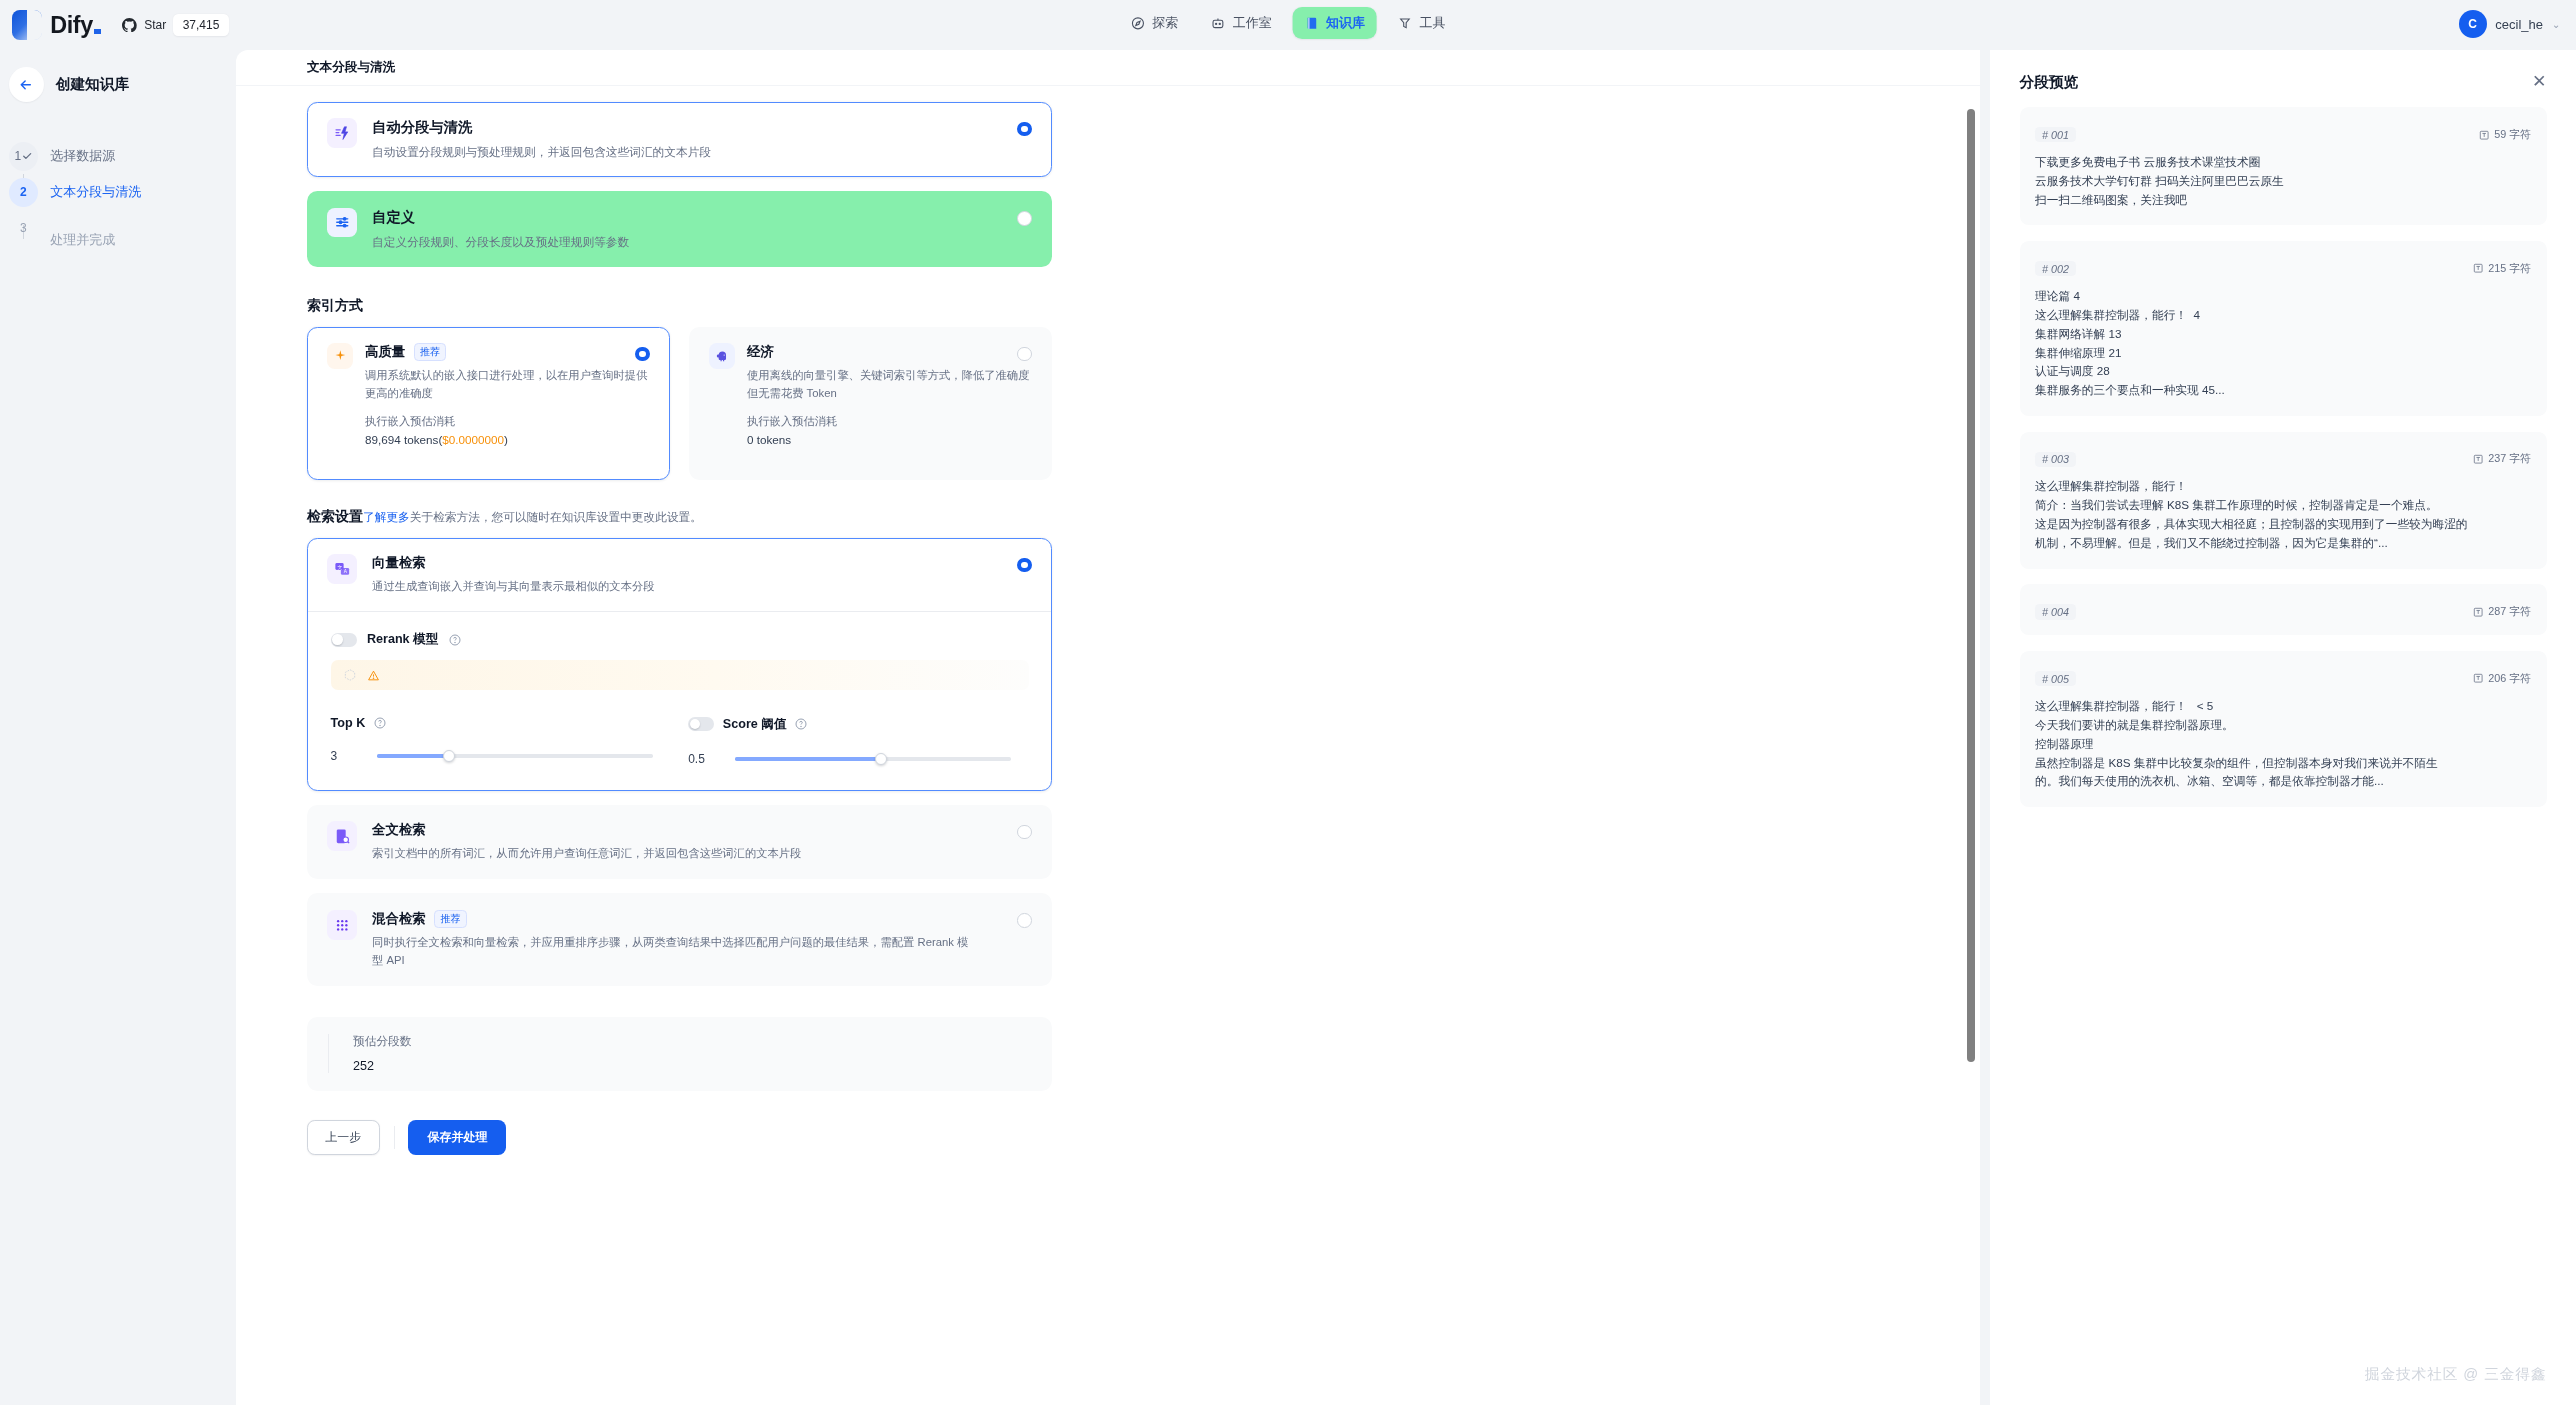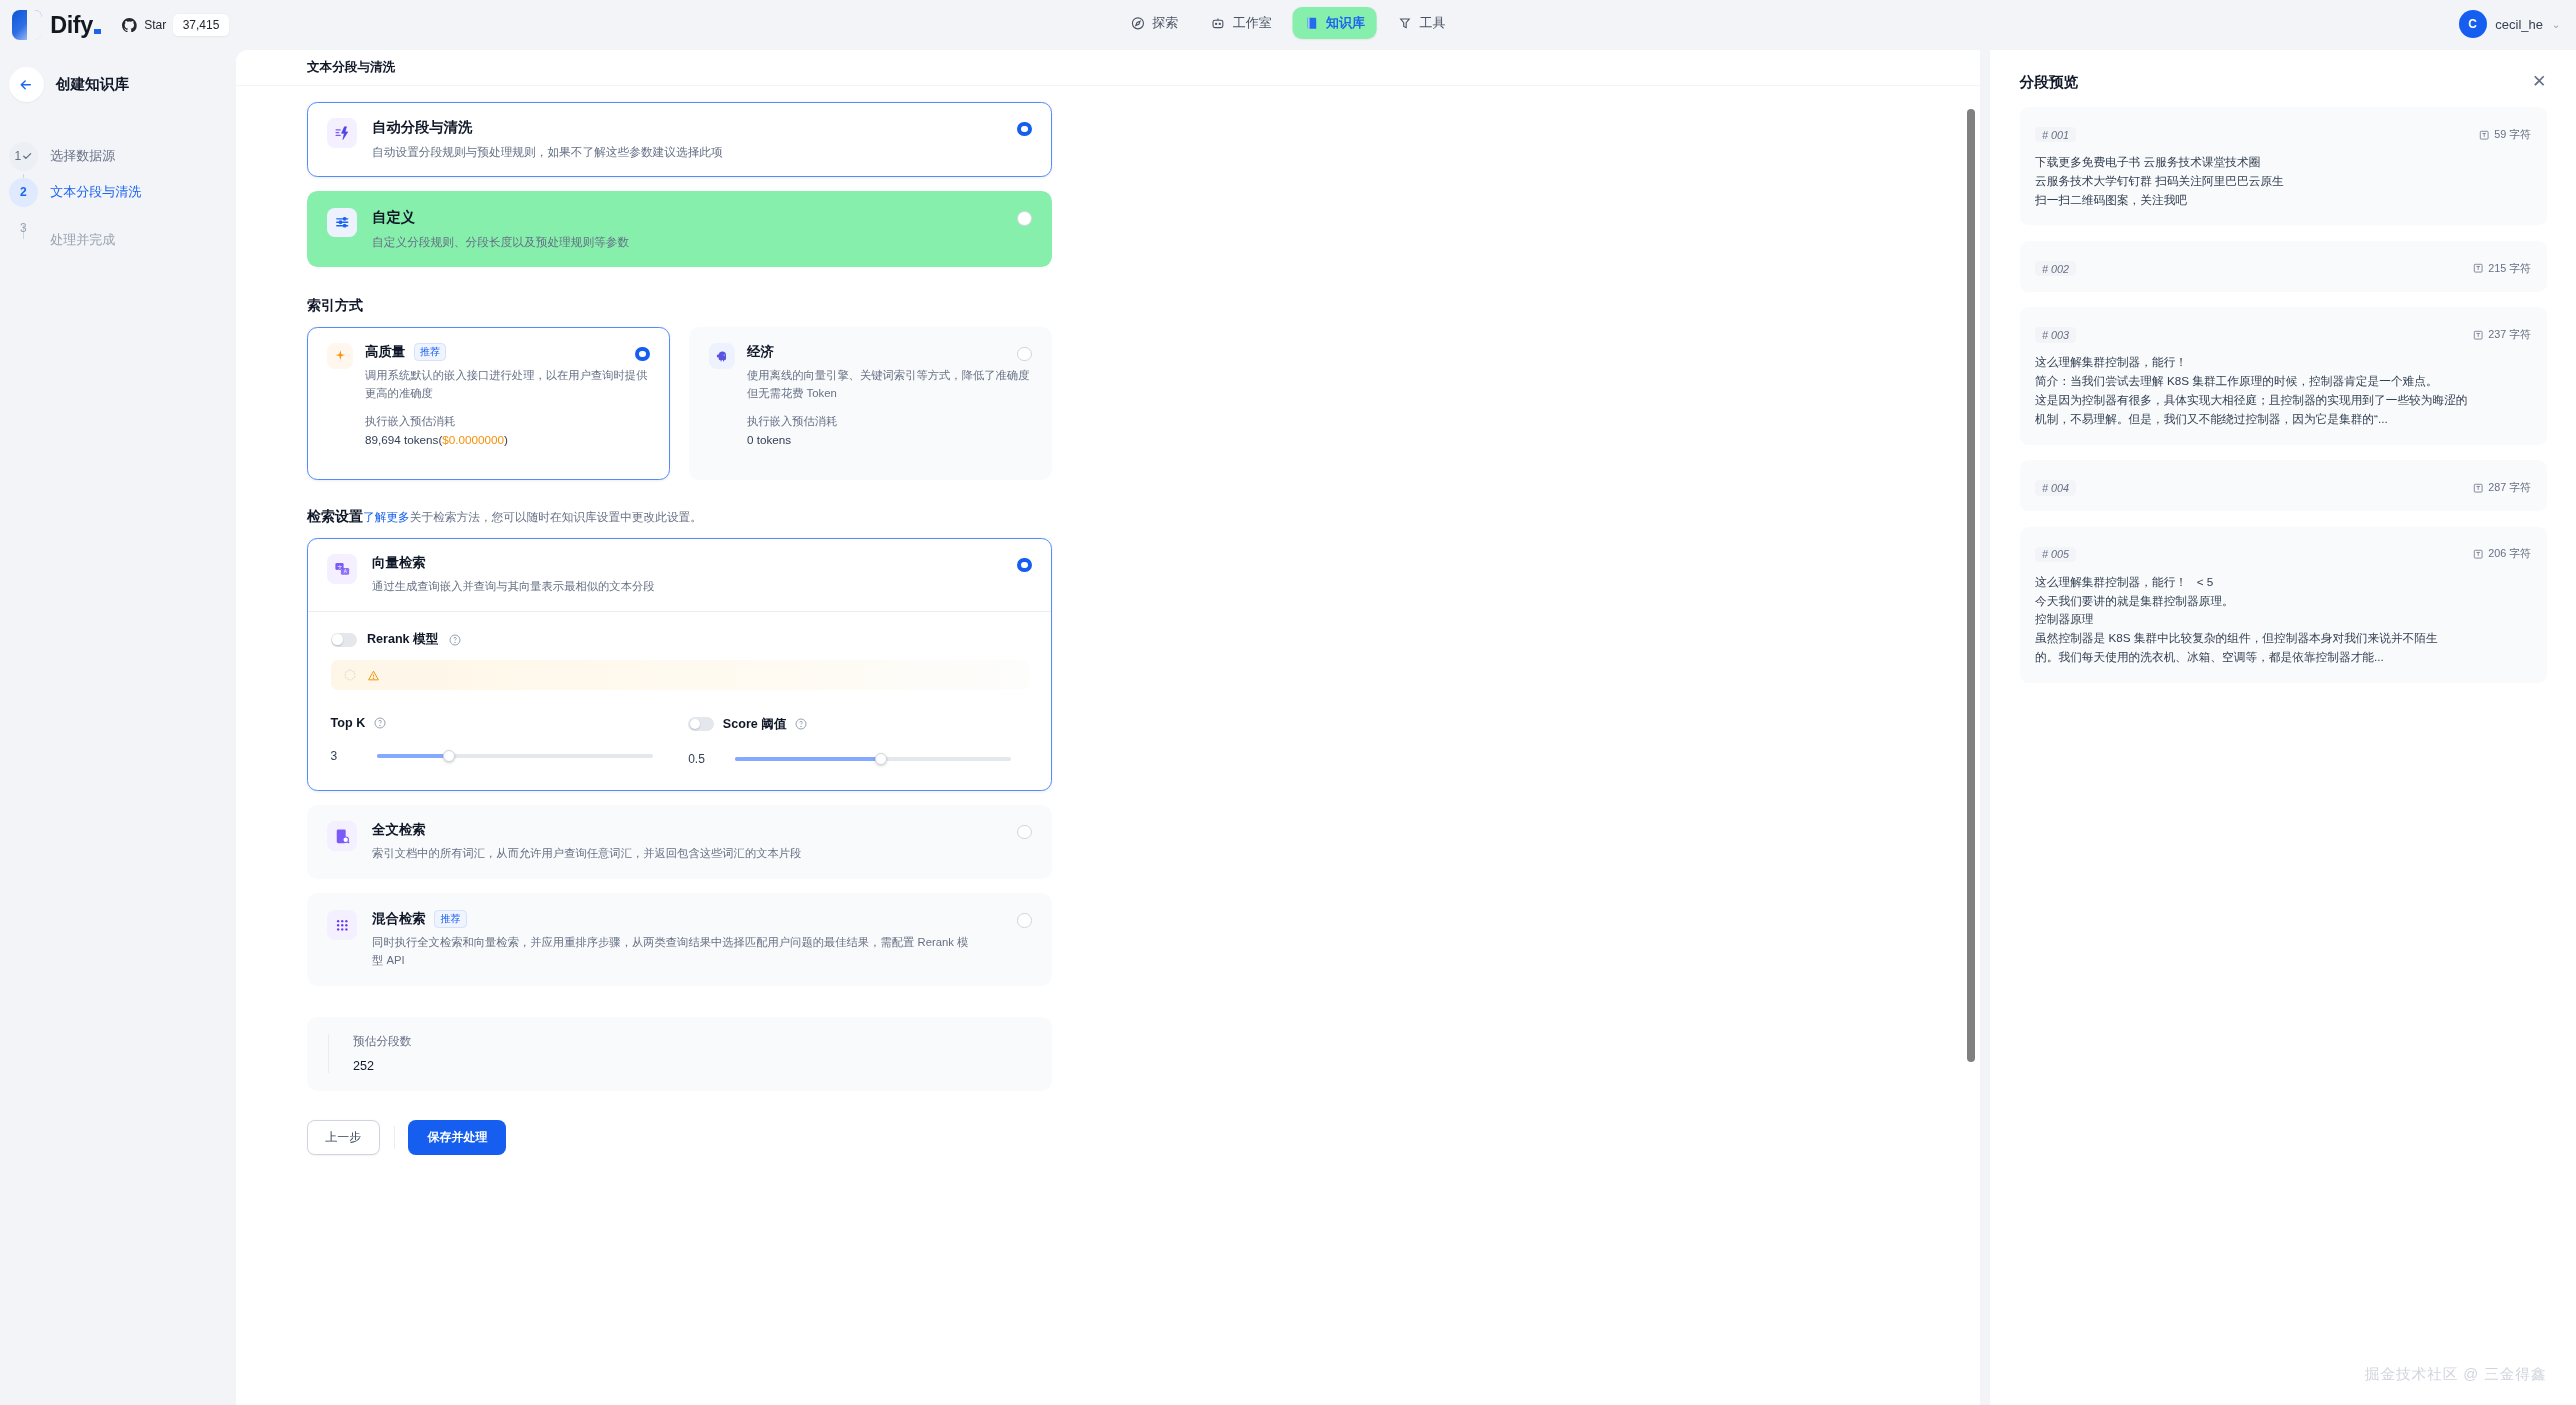--- a/index.html
+++ b/index.html
@@ -371,21 +371,21 @@
 
         <div class="opt-card selected">
           <div class="opt-icon" style="background:#f4f0ff;">
             <svg viewBox="0 0 24 24" fill="none" stroke="#7a5af8" stroke-width="2" stroke-linecap="round">
                 <path d="M3 7h6M3 11h4M3 15h6"></path>
                 <path d="M15 3l-4 9h4l-2 9 7-11h-4l2-7z" fill="#4f46e5" stroke="#4f46e5" stroke-width="1"></path>
               </svg>
           </div>
           <div>
             <div class="opt-title">自动分段与清洗</div>
-            <div class="opt-desc">自动设置分段规则与预处理规则，如果不了解这些参数建议选择此项</div>
+            <div class="opt-desc">自动设置分段规则与预处理规则，并返回包含这些词汇的文本片段</div>
           </div>
           <div class="radio on"></div>
         </div>
 
         <div class="opt-card">
           <div class="opt-icon" style="background:#eef2ff;">
             <svg viewBox="0 0 24 24" fill="none" stroke="#1c64f2" stroke-width="2" stroke-linecap="round">
                 <path d="M4 7h10M18 7h2M4 12h4M12 12h8M4 17h10M18 17h2"></path>
                 <circle cx="15.5" cy="7" r="1.8" fill="#1c64f2"></circle>
                 <circle cx="9.5" cy="12" r="1.8" fill="#1c64f2"></circle>
@@ -618,20 +618,26 @@
       <div class="chunk-head">
         <span class="chunk-no"># 002</span>
         <span class="chunk-count">
           <svg viewBox="0 0 24 24" fill="none" stroke="currentColor" stroke-width="1.8">
               <rect x="3" y="3" width="18" height="18" rx="2"></rect>
               <path d="M8 8h8M12 8v8"></path>
             </svg>
           <span>215 字符</span>
         </span>
       </div>
+      <div class="chunk-text">理论篇 4
+这么理解集群控制器，能行！  4
+集群网络详解 13
+集群伸缩原理 21
+认证与调度 28
+集群服务的三个要点和一种实现 45...</div>
     </div>
 
     <div class="chunk">
       <div class="chunk-head">
         <span class="chunk-no"># 003</span>
         <span class="chunk-count">
           <svg viewBox="0 0 24 24" fill="none" stroke="currentColor" stroke-width="1.8">
               <rect x="3" y="3" width="18" height="18" rx="2"></rect>
               <path d="M8 8h8M12 8v8"></path>
             </svg>

